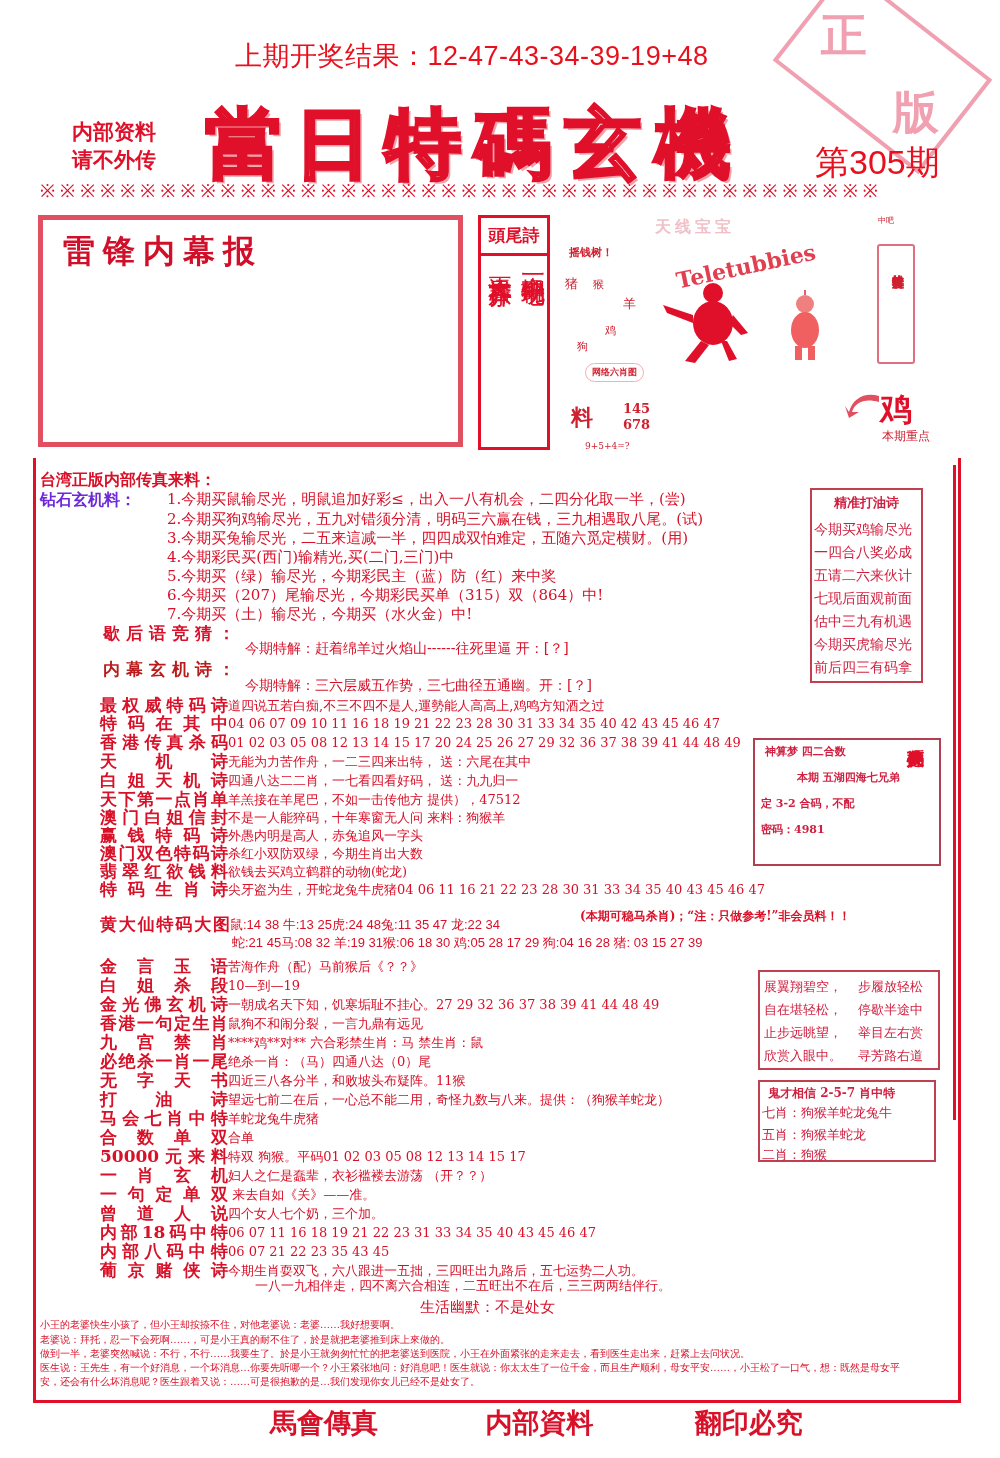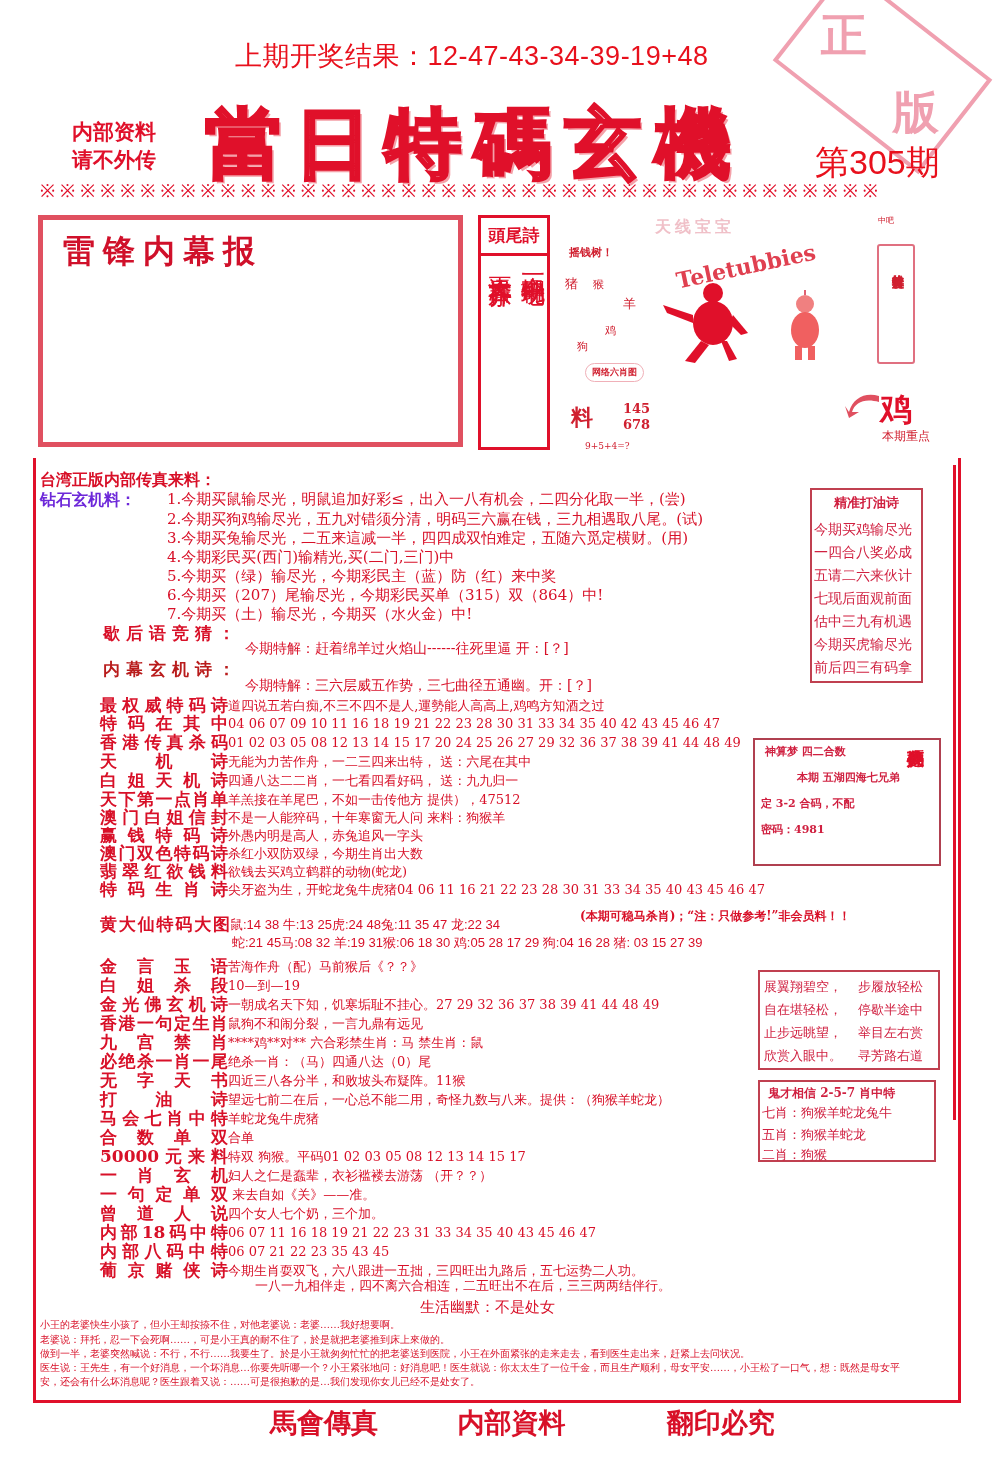--- a/index.html
+++ b/index.html
@@ -200,15 +200,15 @@
 
 <div class="side-box" style="left:758px;top:1080px;width:178px;height:82px;">
   <div style="position:absolute;left:8px;top:3px;font-size:12px;font-weight:bold;">鬼才相信 2-5-7 肖中特</div>
   <div style="position:absolute;left:2px;top:22px;font-size:13px;">七肖：狗猴羊蛇龙兔牛</div>
   <div style="position:absolute;left:2px;top:44px;font-size:13px;">五肖：狗猴羊蛇龙</div>
   <div style="position:absolute;left:2px;top:64px;font-size:13px;">二肖：狗猴</div>
 </div>
 
 <div class="abs" style="left:270px;top:1405px;font-size:27px;color:#d81028;font-weight:bold;white-space:nowrap;">
   <span>馬會傳真</span>
-  <span style="margin-left:70px;">内部資料</span>
+  <span style="margin-left:98px;">内部資料</span>
   <span style="margin-left:92px;">翻印必究</span>
 </div>
 
 </body></html>

